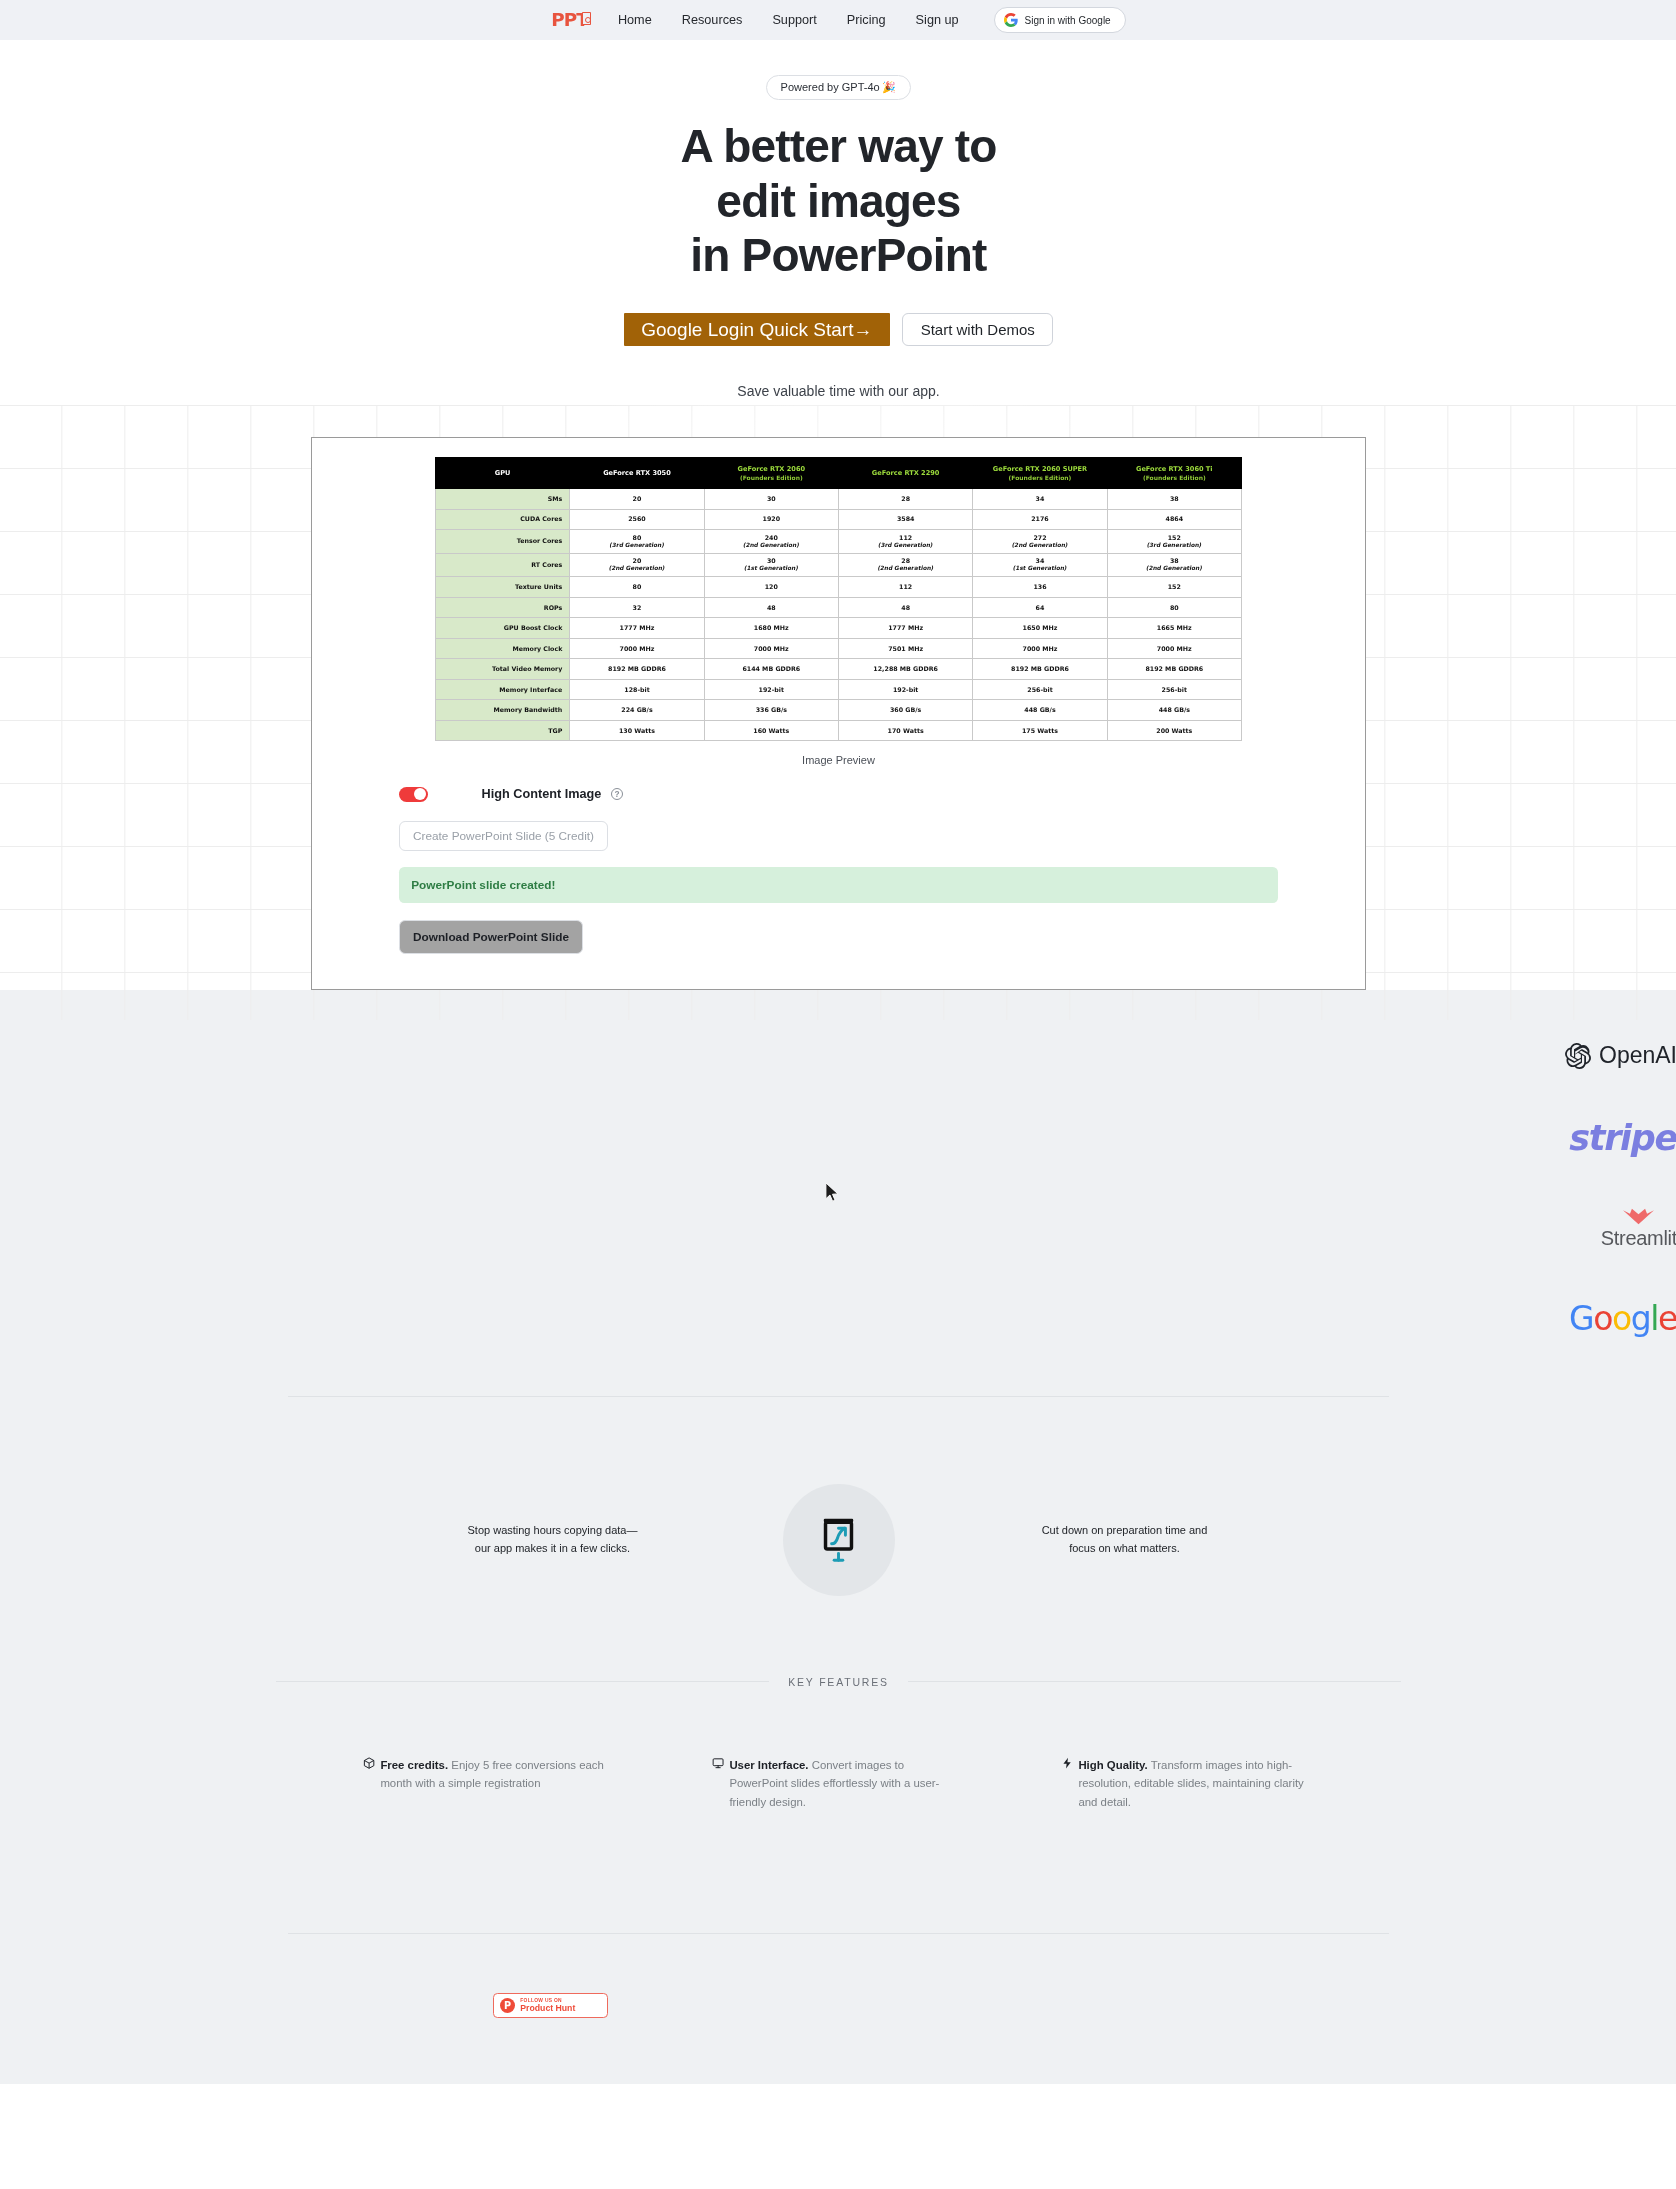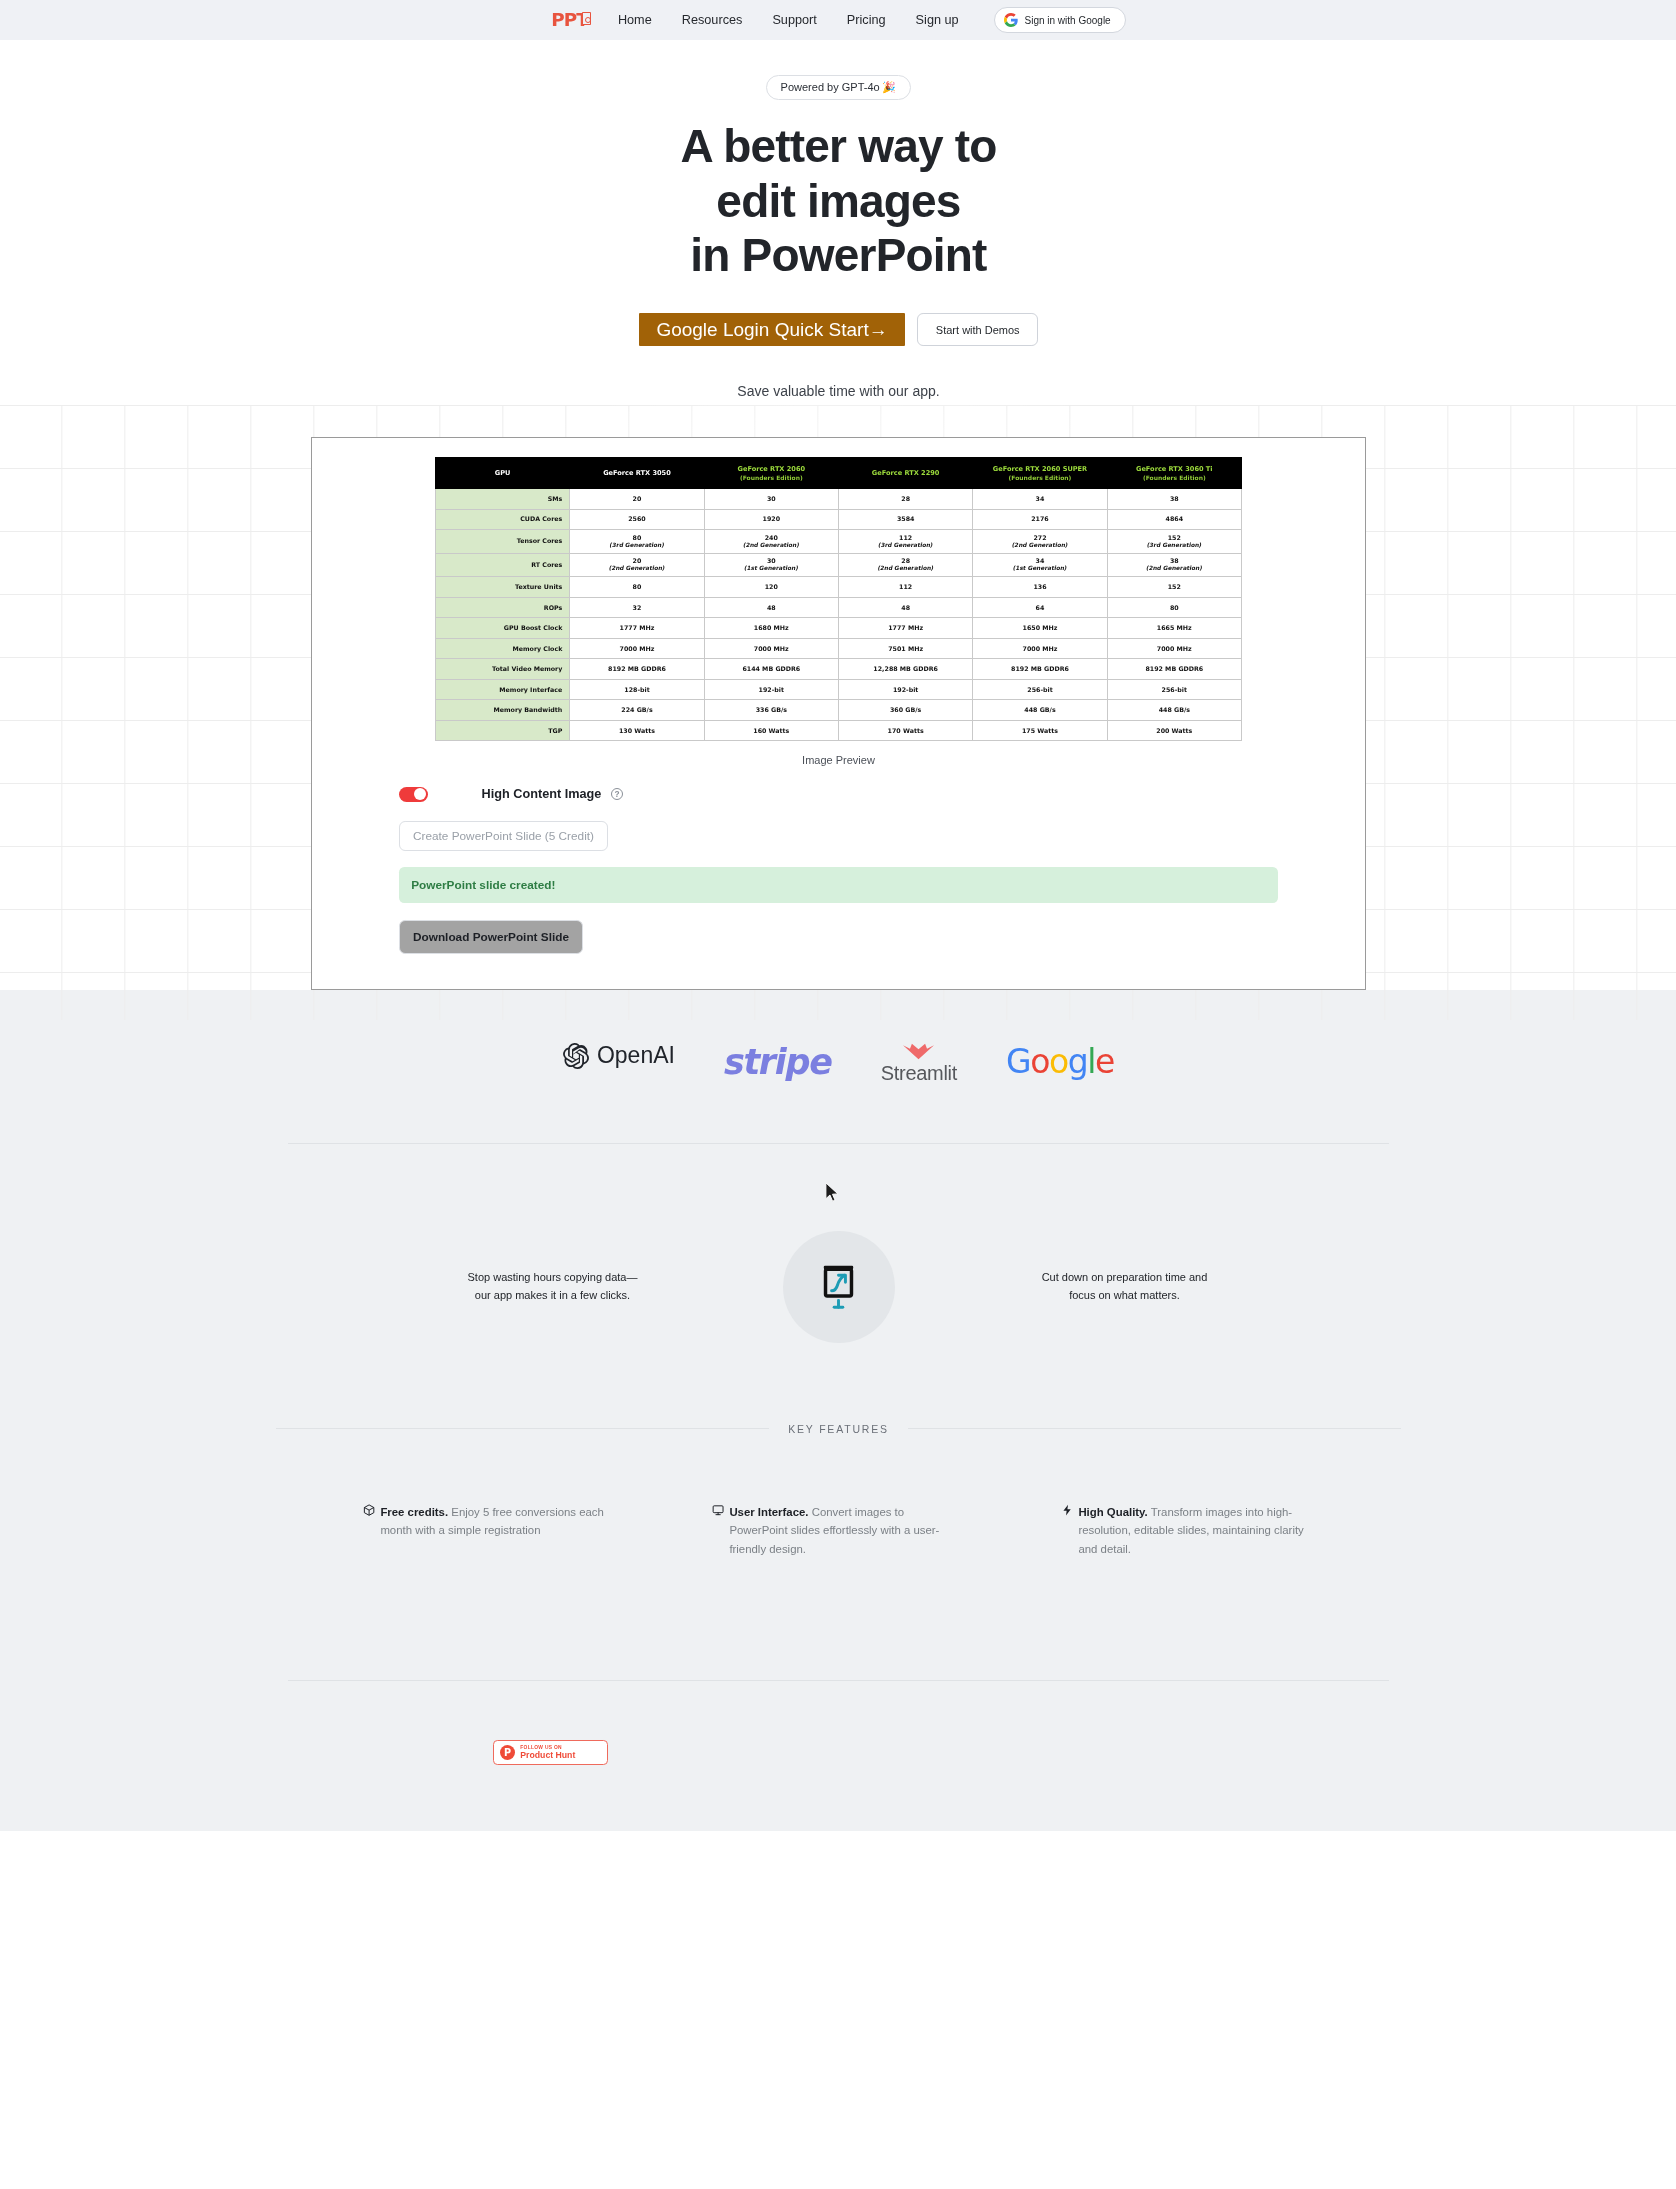--- a/index.html
+++ b/index.html
@@ -104,21 +104,21 @@
   }
   .btn-primary {
     background: #a16207; color: #fff; border: none;
     border-radius: 1px; padding: 0 17.5px; height: 33px;
     font-size: 19px; cursor: pointer; font-family: inherit;
     display:flex; align-items:center; white-space: nowrap;
   }
   .btn-outline {
     background: #fff; color: #1f2328; border: 0.9px solid #cfd3da;
     border-radius: 6.1px; padding: 0 17.5px; height: 33px;
-    font-size: 11px; cursor: pointer; font-family: inherit;
+    font-size: 15px; cursor: pointer; font-family: inherit;
     display:flex; align-items:center; white-space: nowrap;
   }
   .save-line {
     margin-top: 37px; font-size: 14px; color: #3d424a;
   }
 
   
   .app-card {
     position: relative; z-index: 5;
     width: 1055px; margin: 38px auto 0;
@@ -196,22 +196,22 @@
     height: 34px; padding: 4px 13px;
     border: 0.9px solid #dcdfe4; border-radius: 6.1px;
     background: #a3a3a3; color: #1d2026; font-size: 11.8px;
     font-weight: bold; cursor: pointer; font-family: inherit;
   }
   .cursor-arrow { position: absolute; left: 825px; top: 1142px; z-index: 20; }
 
   
   .gray { background: #eff1f3; }
   .logos-row {
-    display: flex; align-items: flex-start; justify-content: center;
-    gap: 49px; padding-top: 52px; padding-bottom: 58px;
+    display: flex; align-items: flex-end; justify-content: center;
+    gap: 49px; padding-top: 52px; padding-bottom: 58px; flex-direction: column;
   }
   .logo-openai { display:flex; align-items:center; gap: 7.9px; }
   .logo-openai .txt { font-size: 23px; color: #20242a; font-family: "Liberation Sans", sans-serif; }
   .logo-stripe {
     font-size: 35px; font-weight: 800; color: #7b7fe0;
     font-style: italic; letter-spacing: -1.3px;
     font-family: "DejaVu Sans", sans-serif;
   }
   .logo-streamlit { display:flex; flex-direction: column; align-items:center; gap: 1.7px; }
   .logo-streamlit .txt { font-size: 20px; color: #56585c; letter-spacing:-0.3px; }

